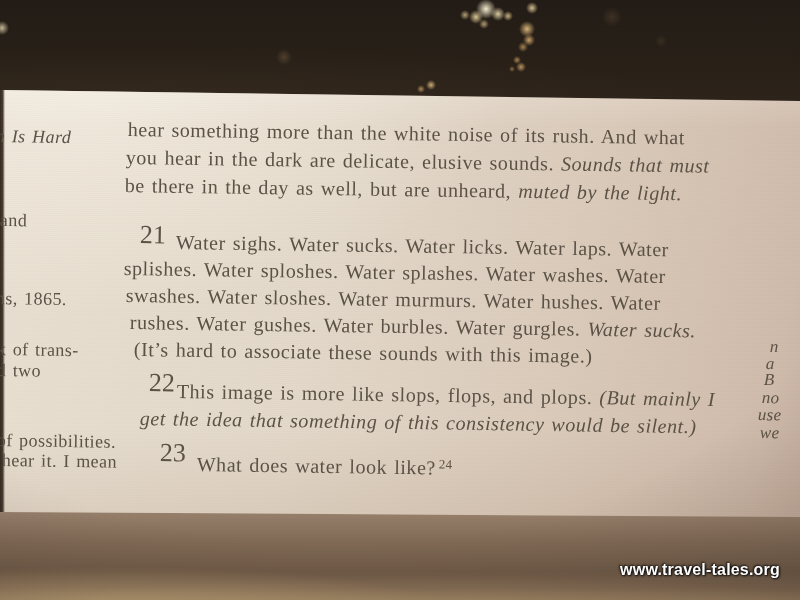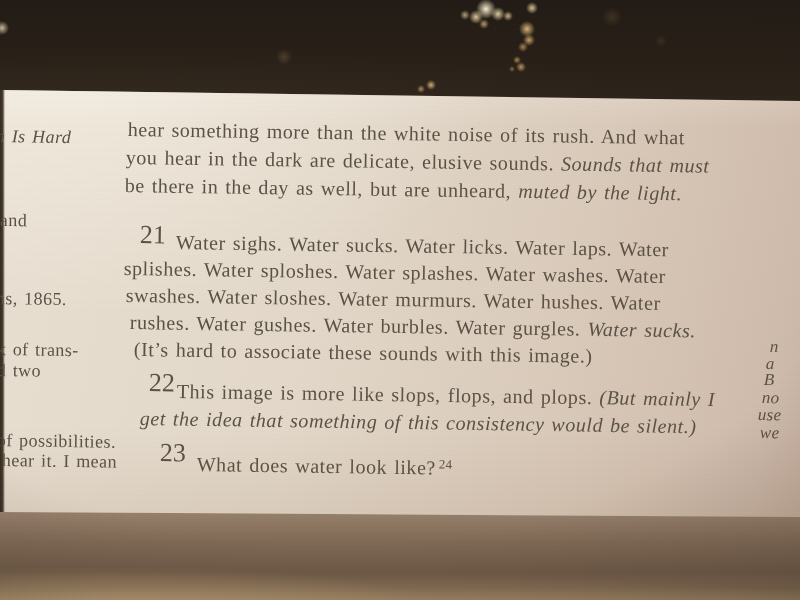--- a/index.html
+++ b/index.html
@@ -131,13 +131,14 @@
           <div class="tl rtl" style="left: 766px; top: 264px;"><span class="it">a</span></div>
           <div class="tl rtl" style="left: 764px; top: 280px;"><span class="it">B</span></div>
           <div class="tl rtl" style="left: 762px; top: 298px;"><span class="it">no</span></div>
           <div class="tl rtl" style="left: 758px; top: 315px;"><span class="it">use</span></div>
           <div class="tl rtl" style="left: 760px; top: 333px;"><span class="it">we</span></div>
         </div>
     </div>
   </div>
 
   <div class="vignette"></div>
+  <div class="watermark">www.travel-tales.org</div>
 </div>
 
 </body></html>

